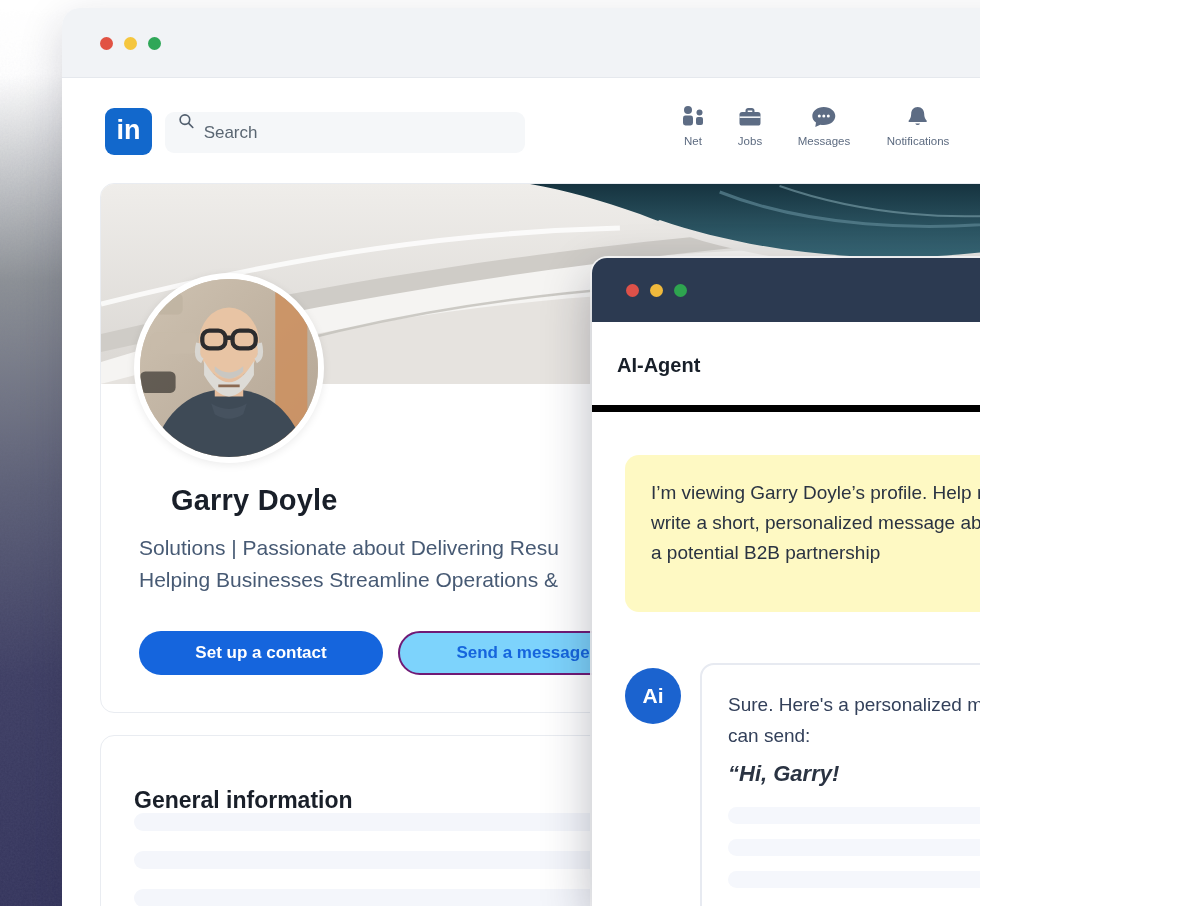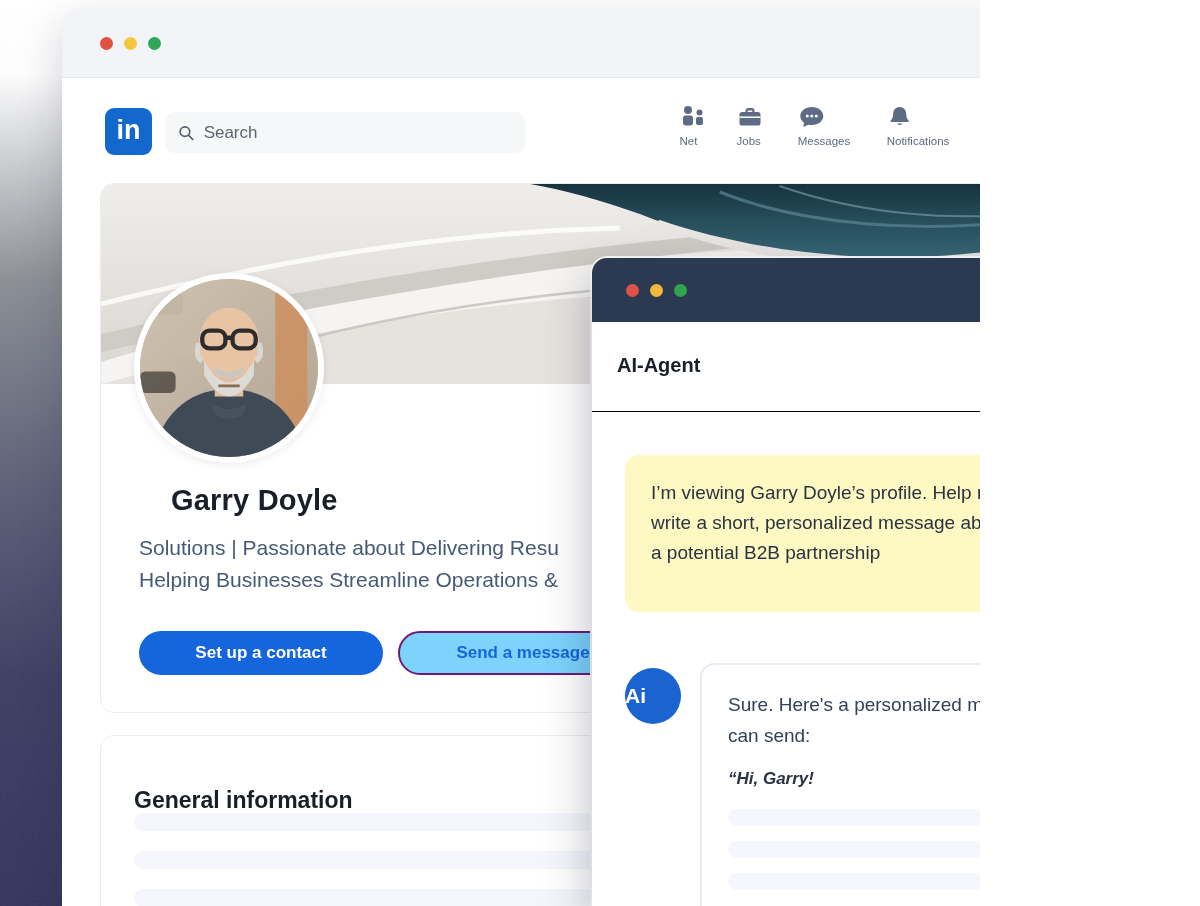--- a/index.html
+++ b/index.html
@@ -20,27 +20,27 @@
   .chrome { position:absolute; left:0; top:0; right:0; height:70px; background:#f1f3f6;
     border-radius:18px 18px 0 0; border-bottom:1px solid #e5e8ed; }
   .dots { position:absolute; display:flex; gap:11px; }
   .li-window .dots { left:38px; top:29px; }
   .dot { width:13px; height:13px; border-radius:50%; }
 
   .li-logo { position:absolute; left:43px; top:100px; width:47px; height:47px; background:#1268cc;
     border-radius:9px; color:#fff; font-weight:bold; font-size:27px; display:flex; align-items:center;
     justify-content:center; padding-bottom:3px; }
   .search-box { position:absolute; left:103px; top:104px; width:360px; height:41px; background:#f5f7f9;
-    border-radius:9px; display:flex; align-items:center; padding:0 13px; gap:9px; }
+    border-radius:9px; display:flex; padding:0 13px; gap:9px; }
   .search-box input { border:none; outline:none; background:transparent; font-size:17px; color:#394453;
     font-family:"Liberation Sans",sans-serif; width:100%; }
   .search-box input::placeholder { color:#5a6672; opacity:1; }
 
   .nav-item { position:absolute; top:96px; transform:translateX(-50%); display:flex; flex-direction:column;
-    gap:5px; color:#5d6c84; }
+    align-items:center; gap:5px; color:#5d6c84; }
   .nav-item .lbl { font-size:11.5px; color:#5d6b80; white-space:nowrap; display:flex; align-items:center; gap:3px; }
   .nav-item .caret { font-size:10px; color:#3b4656; }
   .nav-avatar { width:32px; height:32px; border-radius:50%; overflow:hidden; background:#e9ebed; }
 
   
   .profile-card { position:absolute; left:38px; top:175px; width:947px; height:530px; background:#fff;
     border:1px solid #e9ecf1; border-radius:14px; overflow:hidden; }
   .cover { position:absolute; left:0; top:0; width:100%; height:200px; }
   .big-avatar { position:absolute; left:33px; top:89px; width:190px; height:190px; border-radius:50%;
     border:6px solid #fff; overflow:hidden; background:#cdbfae; box-shadow:0 2px 8px rgba(0,0,0,.08); }
@@ -56,38 +56,38 @@
   .gi-card { position:absolute; left:38px; top:727px; width:947px; height:200px; background:#fff;
     border:1px solid #e9ecf1; border-radius:14px 14px 0 0; }
   .gi-title { position:absolute; left:33px; top:51px; font-size:23px; font-weight:700; color:#191f29; }
   .bar { position:absolute; left:33px; height:18px; border-radius:9px; background:#f4f6fb; width:760px; }
 
   
   .ai-window { position:absolute; left:592px; top:258px; width:576px; height:648px; background:#fff;
     border-radius:16px 16px 0 0; box-shadow:0 18px 50px rgba(20,22,48,.30), 0 0 0 2px rgba(255,255,255,.95); }
   .ai-header { position:absolute; left:0; top:0; right:0; height:64px; background:#2c3a51; border-radius:15px 15px 0 0; }
   .ai-window .dots { left:34px; top:26px; }
-  .ai-titlebar { position:absolute; left:0; top:64px; right:0; height:90px; border-bottom:1px solid #000000; }
+  .ai-titlebar { position:absolute; left:0; top:64px; right:0; height:90px; border-bottom:7px solid #000000; }
   .ai-title { position:absolute; left:25px; top:32px; font-size:20px; font-weight:600; color:#181f29; }
 
   .user-bubble { position:absolute; left:33px; top:197px; width:433px; min-height:157px; background:#fef9c3;
     border-radius:14px; padding:23px 26px; }
   .user-bubble .txt { width:372px; font-size:19px; line-height:30px; color:#2a3342; }
   .user-avatar { position:absolute; left:481px; top:194px; width:50px; height:50px; border-radius:50%;
     overflow:hidden; background:#e9ebed; }
 
   .ai-avatar { position:absolute; left:33px; top:410px; width:56px; height:56px; border-radius:50%;
-    background:#1b63cf; color:#fff; display:flex; align-items:center; }
+    background:#1b63cf; color:#fff; display:flex; align-items:center; justify-content:center; }
   .ai-avatar .ai-txt { font-size:21px; font-weight:700; position:relative; }
   .ai-avatar .ai-star { position:absolute; top:-7px; right:-9px; font-size:10px; font-weight:400; }
 
   .ai-bubble { position:absolute; left:108px; top:405px; width:413px; height:420px; background:#fff;
     border:2px solid #e7eaf1; border-radius:14px; padding:24px 26px; }
   .ai-bubble .intro { font-size:19px; line-height:31px; color:#33405a; }
-  .ai-bubble .quote { margin-top:18px; font-size:17px; font-style:italic; font-weight:600; color:#2a3342; }
+  .ai-bubble .quote { margin-top:10px; font-size:22px; font-style:italic; font-weight:600; color:#2a3342; }
   .ai-bar { height:17px; border-radius:9px; background:#f5f7fc; margin-top:15px; }
   .ai-bar.b1 { width:300px; margin-top:20px; }
   .ai-bar.b2 { width:361px; }
   .ai-bar.b3 { width:361px; }
 
   svg { display:block; }
 </style>
 </head>
 <body>
 

